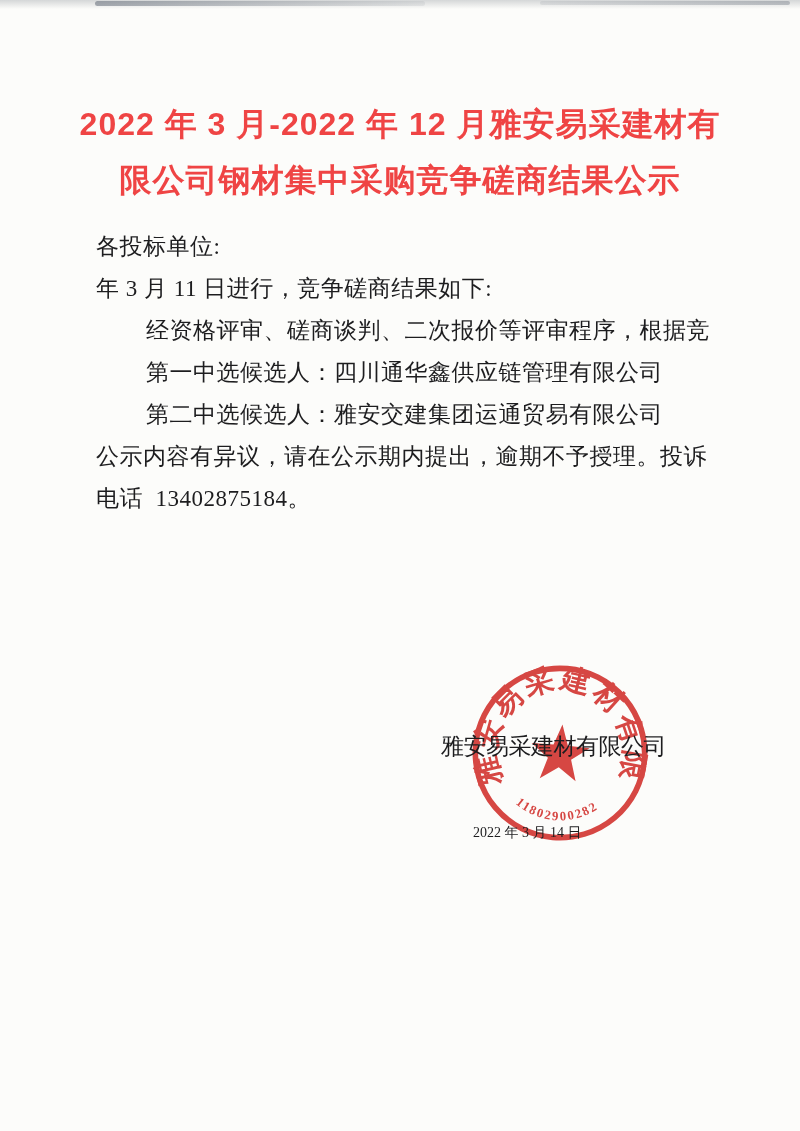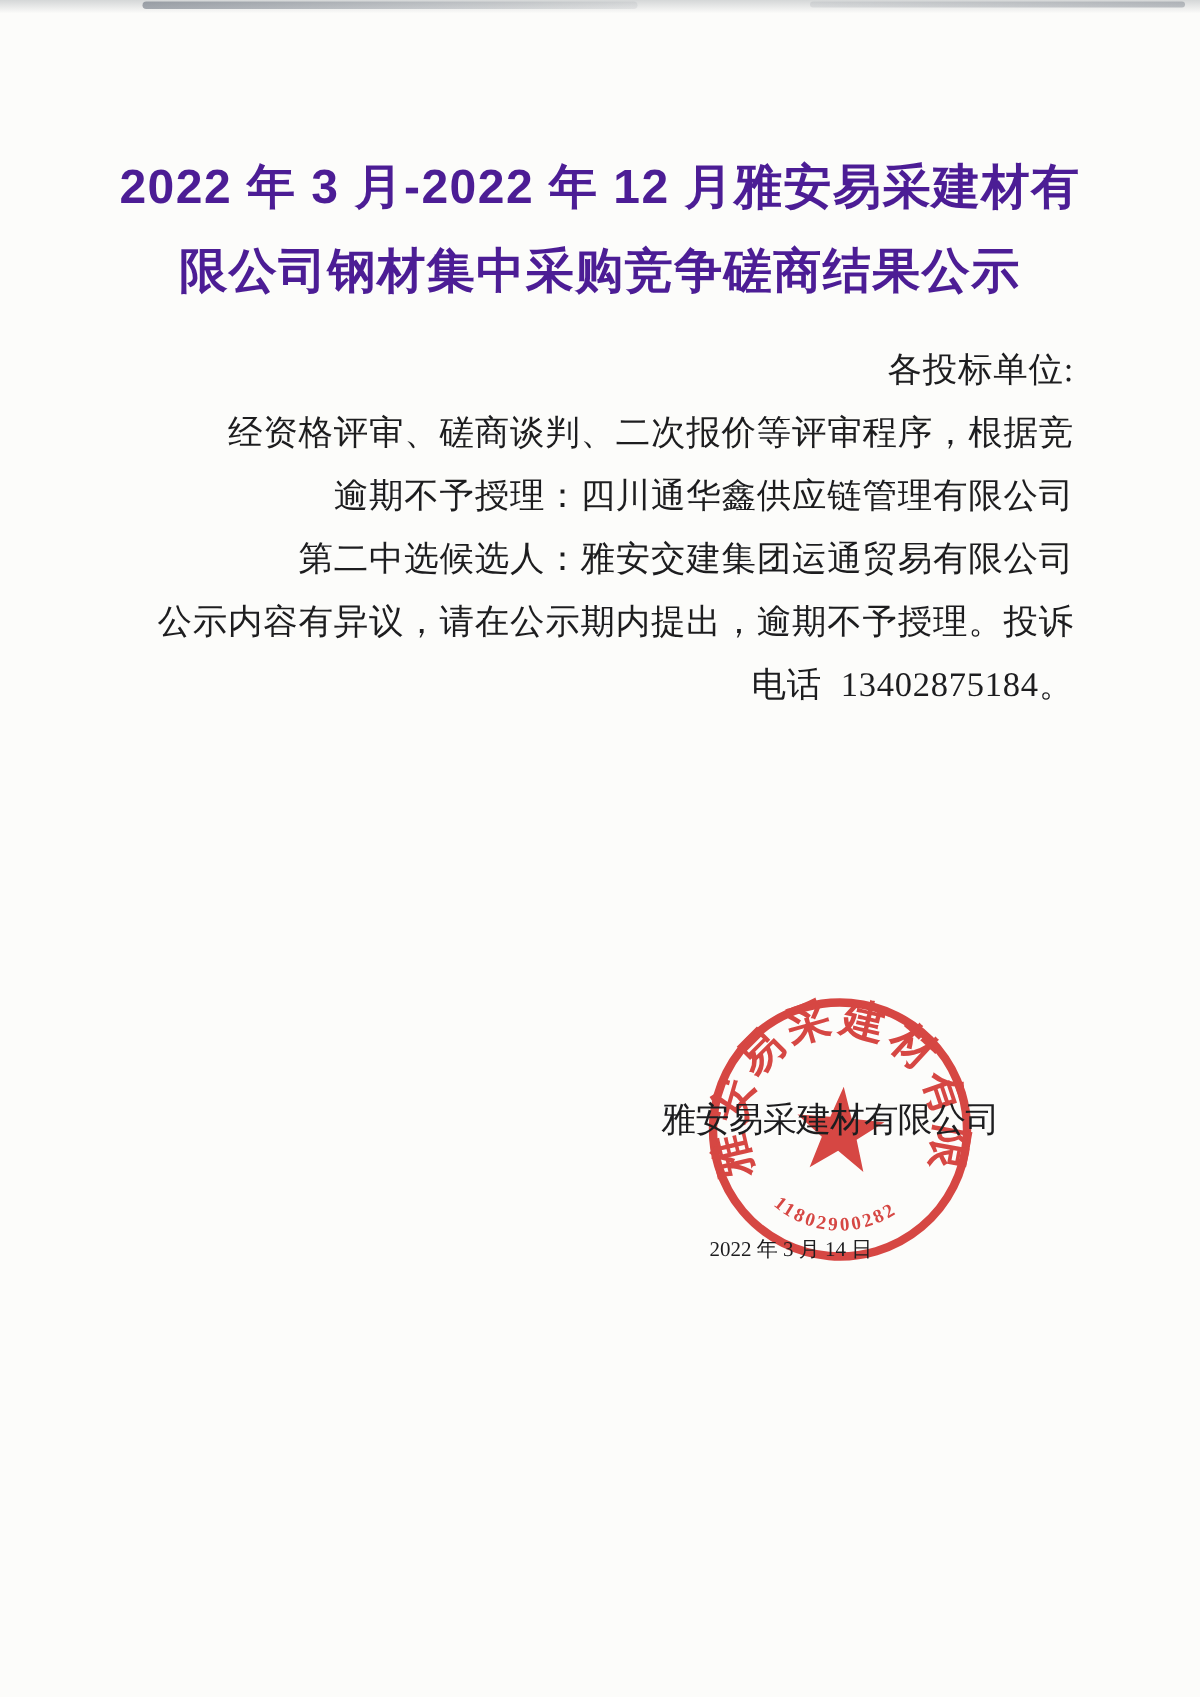--- a/index.html
+++ b/index.html
@@ -26,28 +26,27 @@
     background:linear-gradient(to right, rgba(70,80,95,0.10), rgba(70,80,95,0.30));
   }
   .title{
     position:absolute;top:96px;left:60px;width:680px;
     text-align:center;
     font-family:"Liberation Sans", sans-serif;
     font-weight:700;
     font-size:32px;
     line-height:56px;
     letter-spacing:1px;
-    color:#4c1d95;
+    color:#ef4444;
     z-index:2;
   }
   .body{
     position:absolute;top:226px;left:96px;width:620px;
     font-size:23px;
     z-index:2;
-    text-align:right;
   }
   .line{
     height:42px;line-height:42px;
     white-space:pre;
     letter-spacing:0.5px;
   }
   .line.indent{padding-left:50px;}
   .sig-company{
     position:absolute;top:731px;left:441px;
     font-size:23px;letter-spacing:-0.5px;white-space:pre;
@@ -77,22 +76,23 @@
   <div class="scan-smudge"></div>
   <div class="scan-smudge2"></div>
 
   <div class="title">
     <div class="title-line">2022 年 3 月-2022 年 12 月雅安易采建材有</div>
     <div class="title-line">限公司钢材集中采购竞争磋商结果公示</div>
   </div>
 
   <div class="body">
     <div class="line">各投标单位:</div>
+    <div class="line">年 3 月 11 日进行，竞争磋商结果如下:</div>
     <div class="line indent">经资格评审、磋商谈判、二次报价等评审程序，根据竞</div>
-    <div class="line indent">逾期不予授理：四川通华鑫供应链管理有限公司</div>
+    <div class="line indent">第一中选候选人：四川通华鑫供应链管理有限公司</div>
     <div class="line indent">第二中选候选人：雅安交建集团运通贸易有限公司</div>
     <div class="line">公示内容有异议，请在公示期内提出，逾期不予授理。投诉</div>
     <div class="line">电话  13402875184。</div>
   </div>
 
   <svg class="seal" viewBox="0 0 200 200" aria-hidden="true">
     <defs>
       <path id="sealArcTop" d="M 46.6 133.4 A 63 63 0 1 1 153.4 133.4" fill="none"></path>
       <path id="sealArcBottom" d="M 57.6 150.6 A 66 66 0 0 0 142.4 150.6" fill="none"></path>
     </defs>

